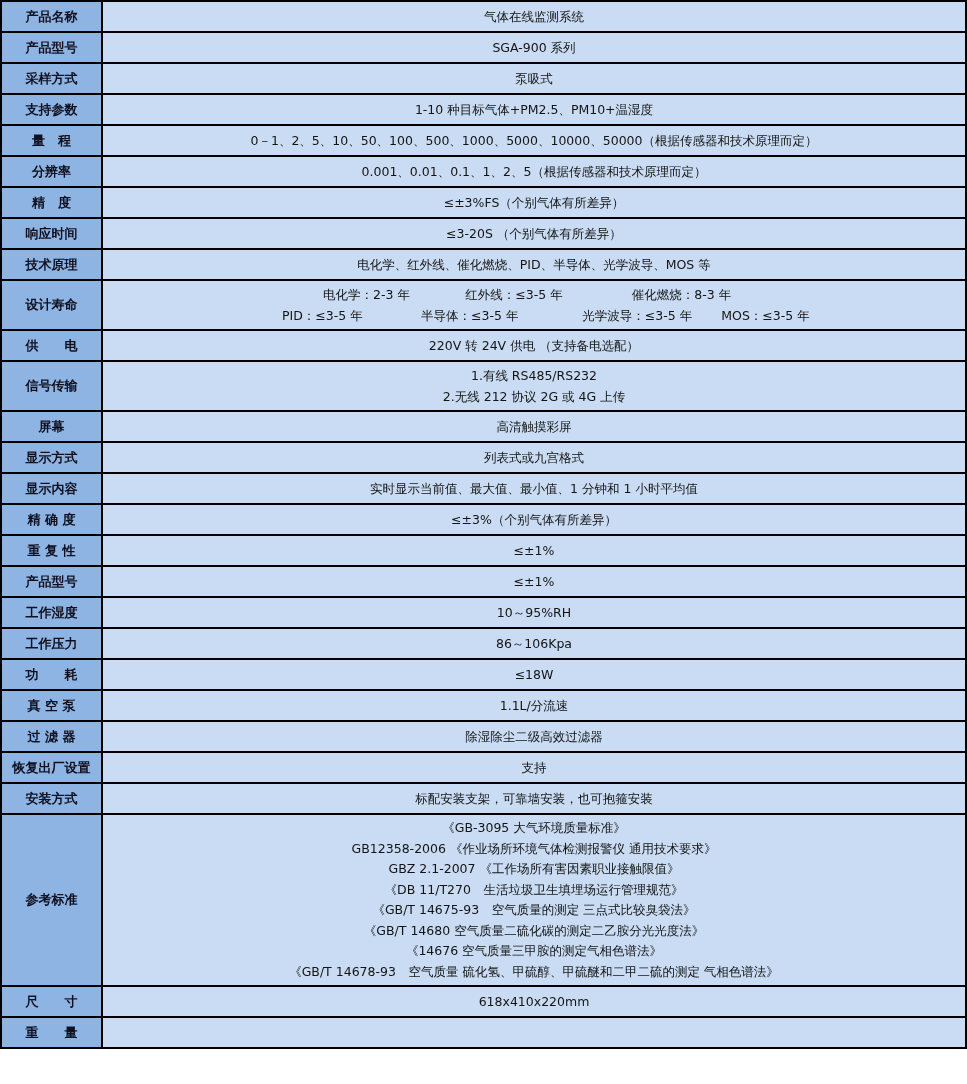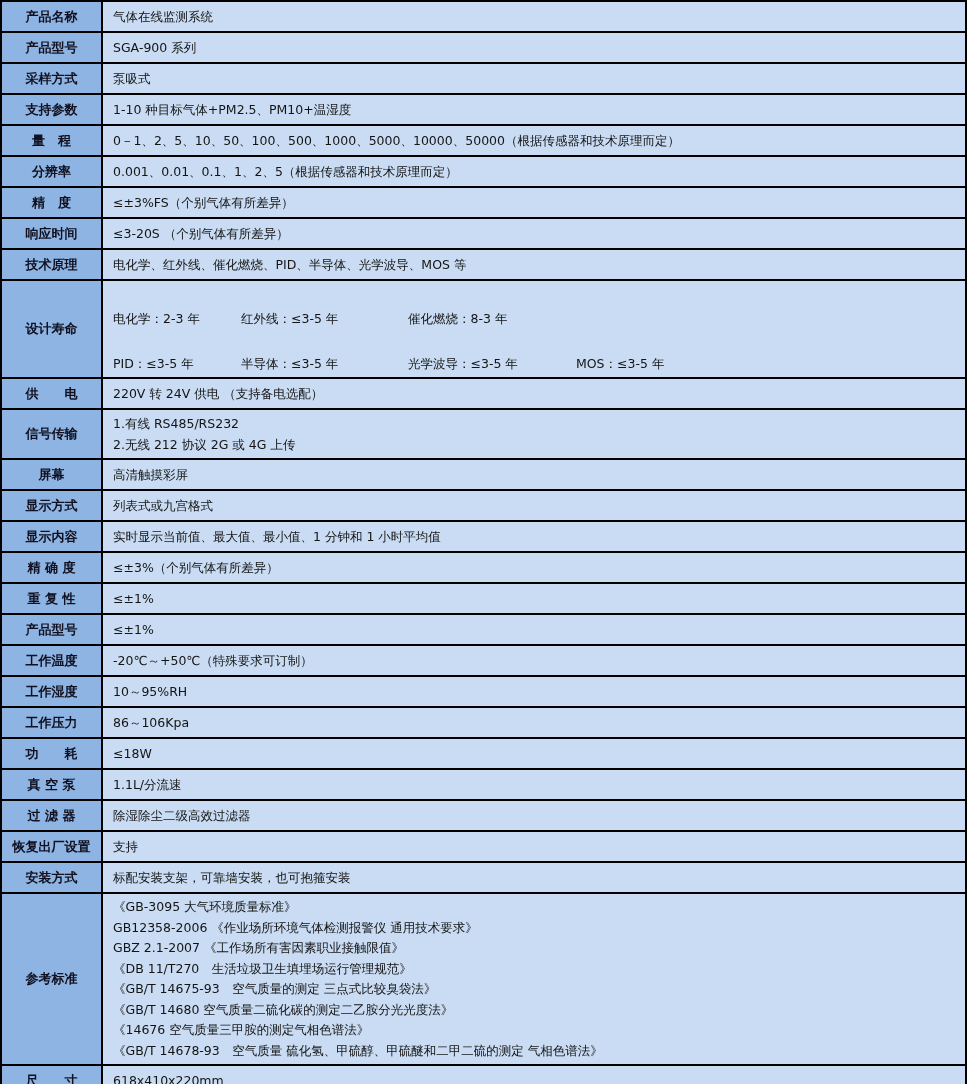--- a/index.html
+++ b/index.html
@@ -15,28 +15,28 @@
     text-align:center;
     color:#101020;
     padding:0 2px;
     line-height:1.35;
   }
   table.spec td{
     background:#C9DCF3;
     font-size:12.5px;
     color:#141414;
     padding:3px 10px;
-    text-align:left;
+    text-align:center;
   }
   tr.r1{height:31px;margin-top:19px;}
   tr.r2{height:47px;}
   tr.r8{height:164px;}
   td .line{line-height:21px;white-space:nowrap;overflow:hidden;}
   tr.r8 td .line{line-height:20.5px;}
-  .cols .col{display:inline-block;margin-top:24px;}
+  .cols .col{display:inline-block;}
   .cols .col:nth-child(1){width:128px;}
   .cols .col:nth-child(2){width:167px;}
   .cols .col:nth-child(3){width:168px;}
   .cols .col:nth-child(4){width:auto;}
 </style>
 </head>
 <body>
 
 <div class="page">
   <table class="spec">
@@ -145,26 +145,20 @@
             <div class="line">≤±1%</div>
           </td>
         </tr>
         <tr class="r1">
           <th>产品型号</th>
           <td>
             <div class="line">≤±1%</div>
           </td>
         </tr>
         <tr class="r1">
-          <th>工作温度</th>
-          <td>
-            <div class="line">-20℃～+50℃（特殊要求可订制）</div>
-          </td>
-        </tr>
-        <tr class="r1">
           <th>工作湿度</th>
           <td>
             <div class="line">10～95%RH</div>
           </td>
         </tr>
         <tr class="r1">
           <th>工作压力</th>
           <td>
             <div class="line">86～106Kpa</div>
           </td>

